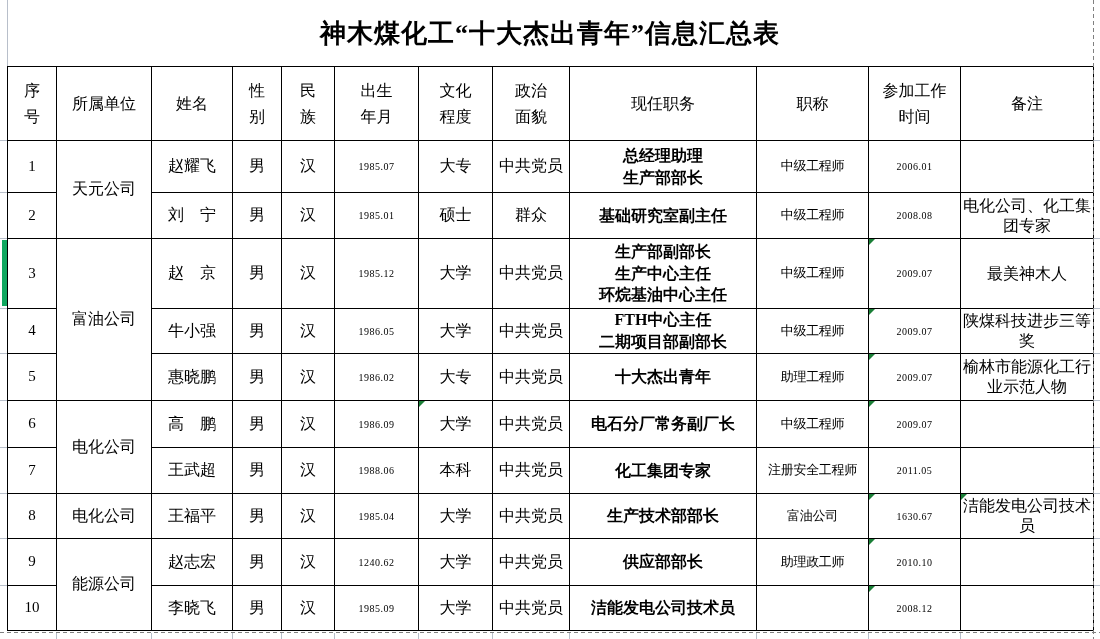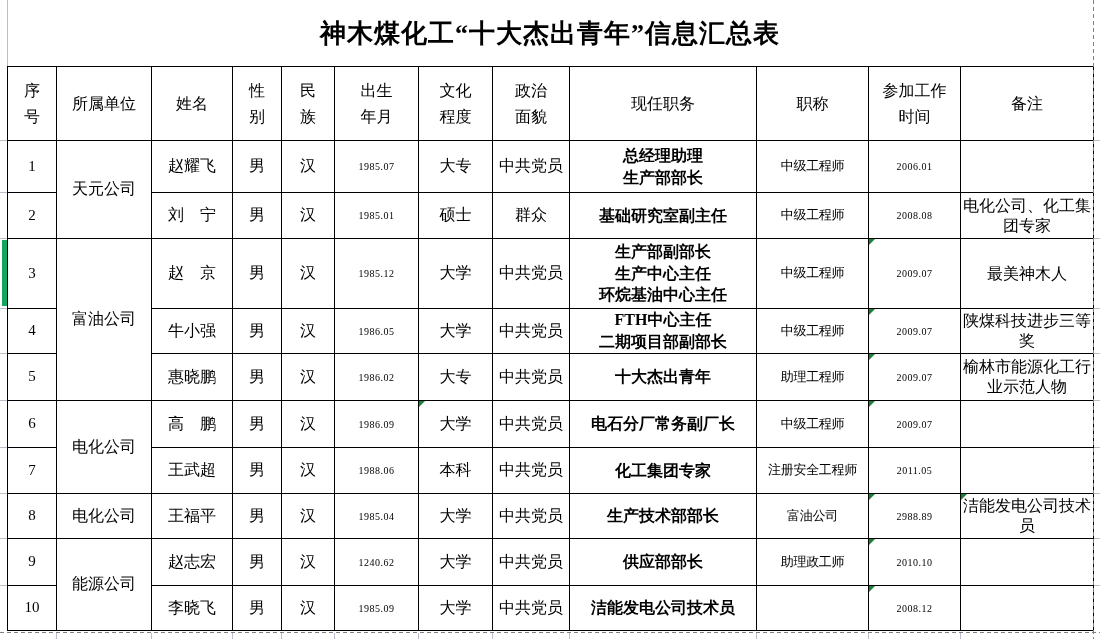--- a/index.html
+++ b/index.html
@@ -201,21 +201,21 @@
         <td class="num">8</td>
         <td>电化公司</td>
         <td>王福平</td>
         <td>男</td>
         <td>汉</td>
         <td class="date">1985.04</td>
         <td>大学</td>
         <td>中共党员</td>
         <td class="pos">生产技术部部长</td>
         <td class="jt">富油公司</td>
-        <td class="date flag">2988.89</td>
+        <td class="date flag">1630.67</td>
         <td class="note flag">洁能发电公司技术员</td>
       </tr>
       <tr style="height:47px">
         <td class="num">9</td>
         <td rowspan="2">能源公司</td>
         <td>赵志宏</td>
         <td>男</td>
         <td>汉</td>
         <td class="date">1240.62</td>
         <td>大学</td>

